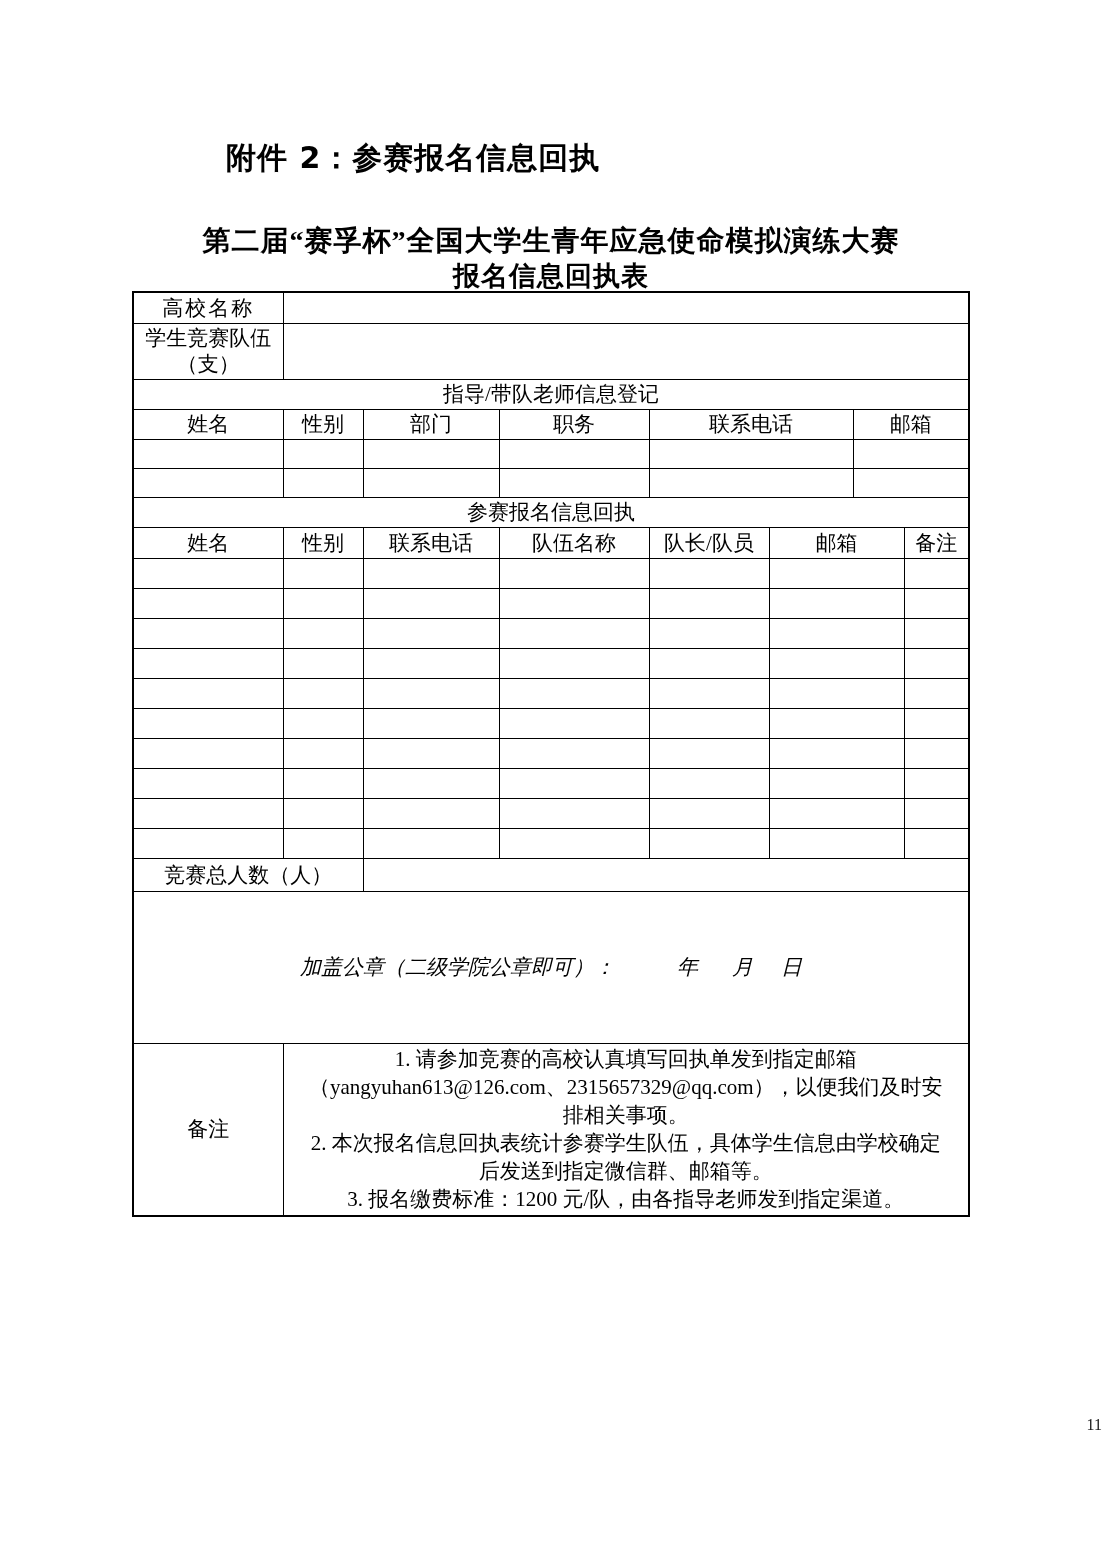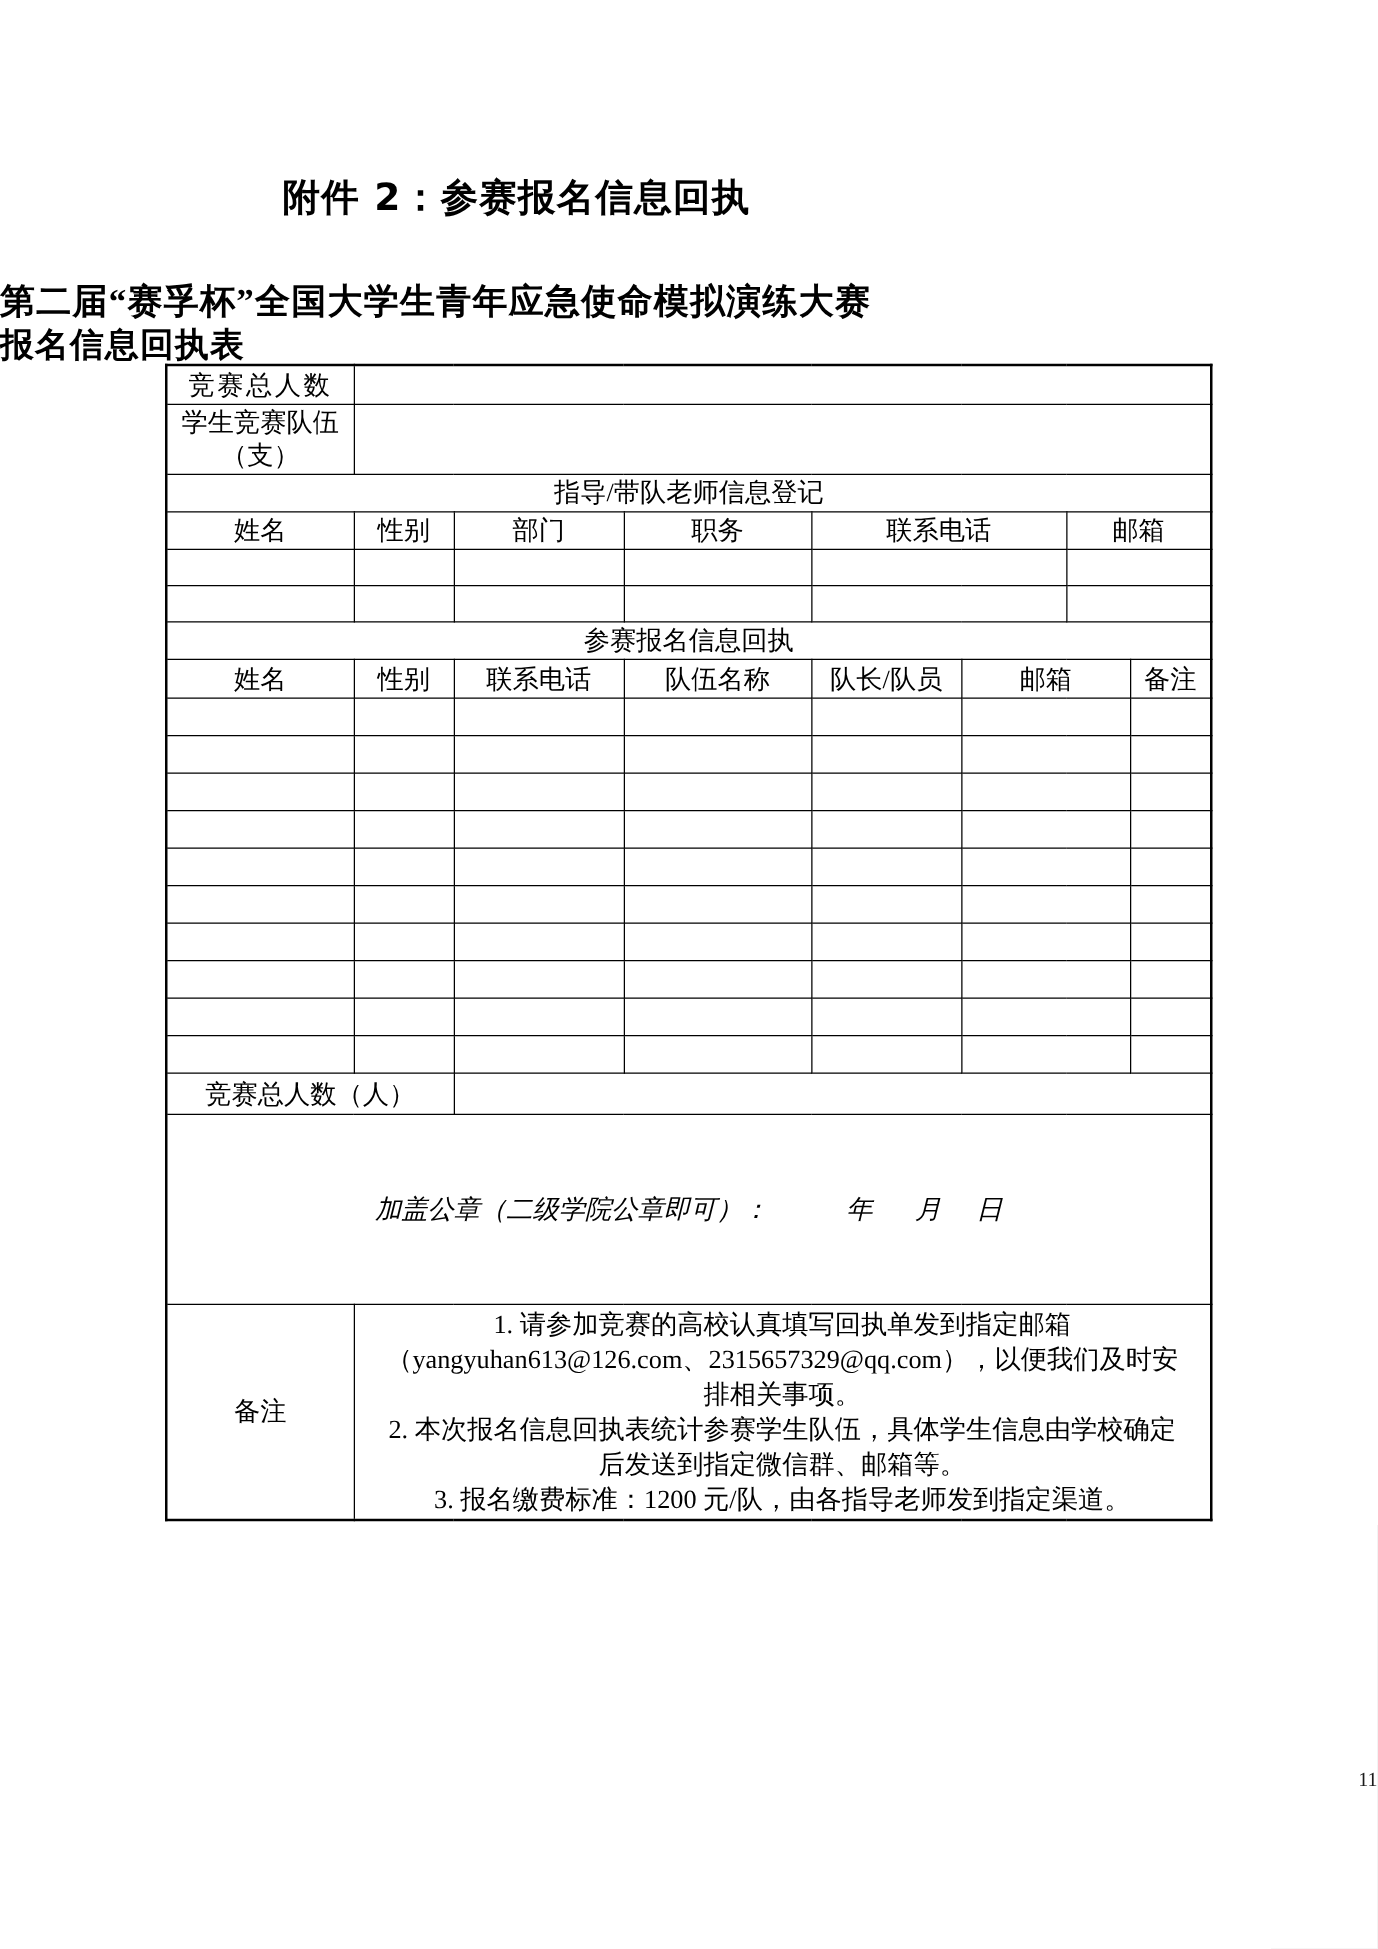--- a/index.html
+++ b/index.html
@@ -20,21 +20,21 @@
     font-family: "DejaVu Sans", "Liberation Sans", sans-serif;
     font-weight: bold;
     font-size: 30px;
     letter-spacing: 1px;
     margin: 0;
   }
   .form-title-1, .form-title-2 {
     position: absolute;
     left: 0;
     width: 100%;
-    text-align: left;
+    text-align: center;
     font-weight: bold;
     font-size: 28px;
     letter-spacing: 1px;
   }
   .form-title-1 { top: 222px; }
   .form-title-2 { top: 258px; font-size: 27px; }
 
   table.reg-form {
     position: absolute;
     left: 132px;
@@ -108,21 +108,21 @@
         <col style="width:136px">
         <col style="width:150px">
       <col style="width:120px">
         <col style="width:84px">
         <col style="width:51px">
         <col style="width:65px">
     </colgroup>
 
     <tbody>
         <tr class="h31">
-      <td class="label-cell">竞赛总人数</td>
+      <td class="label-cell">高校名称</td>
       <td colspan="7"></td>
     </tr>
 
     <tr class="h56">
       <td class="two-line">
         <div>学生竞赛队伍</div>
         <div>（支）</div>
       </td>
       <td colspan="7"></td>
     </tr>

